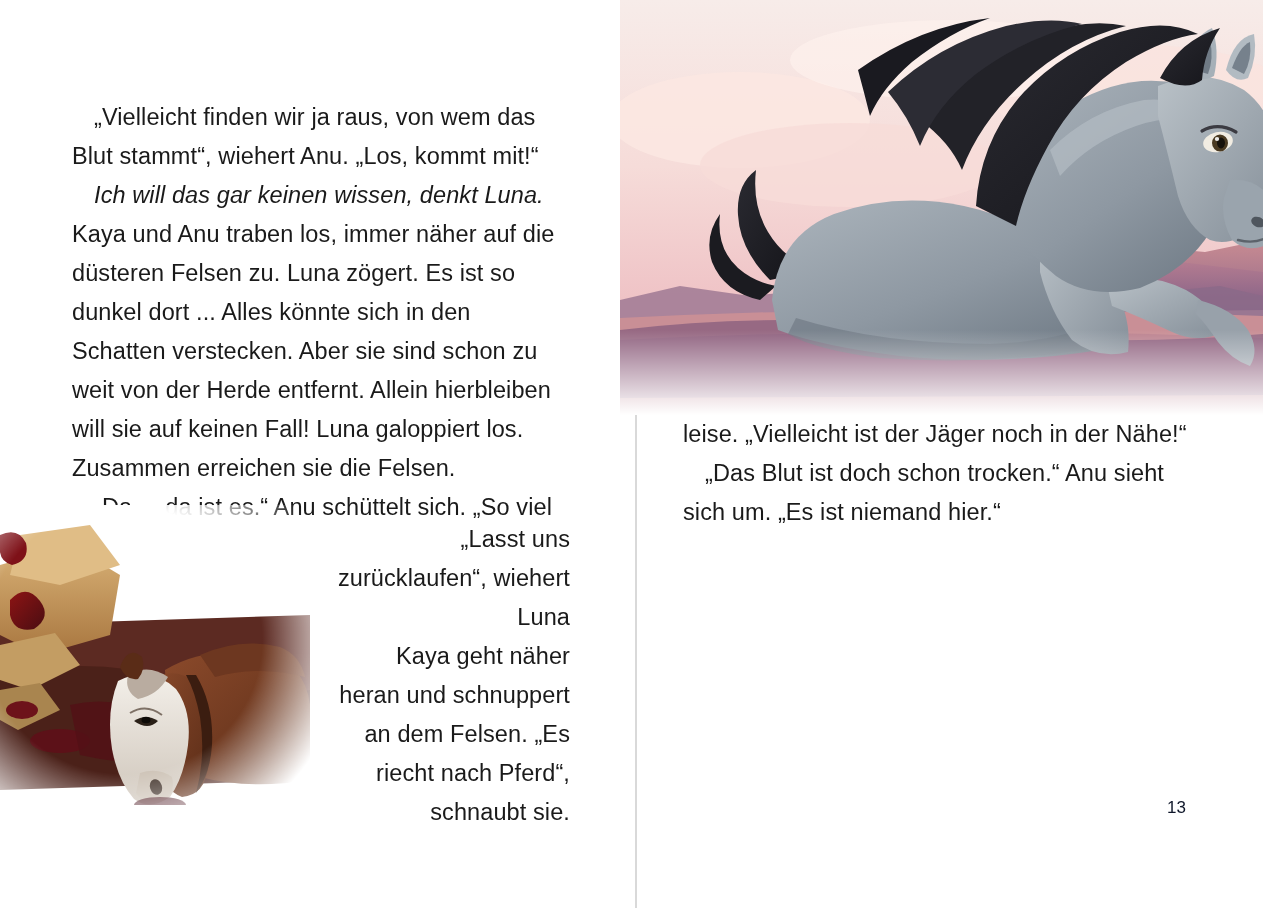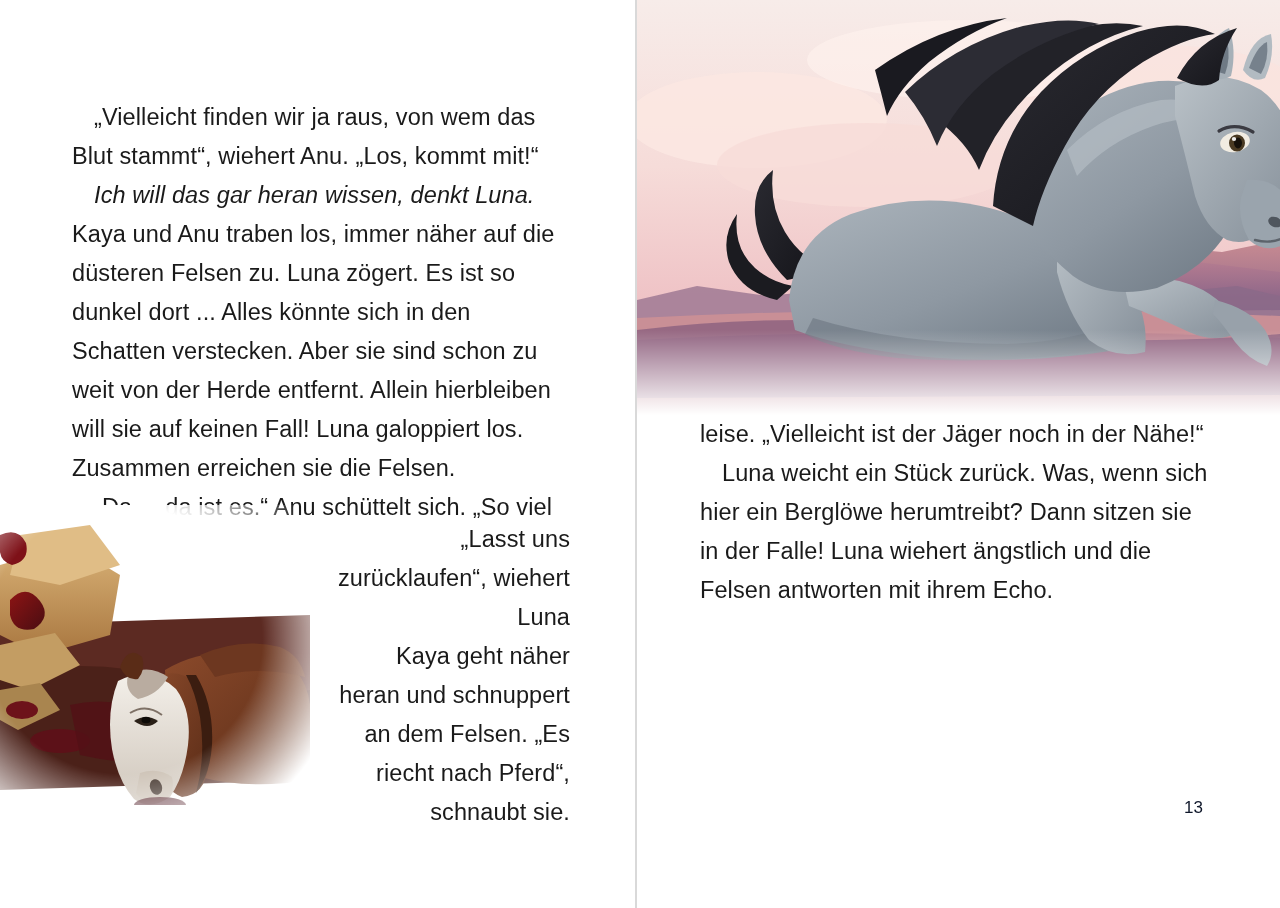--- a/index.html
+++ b/index.html
@@ -75,21 +75,21 @@
     left: 0;
     top: 505px;
     width: 310px;
     height: 300px;
     overflow: hidden;
   }
 
   
   .page-right {
     position: absolute;
-    left: 637px;
+    left: 620px;
     top: 0;
     width: 643px;
     height: 908px;
   }
   .illus-top-right {
     position: absolute;
     left: 0px;
     top: 0px;
     width: 643px;
     height: 415px;
@@ -117,21 +117,21 @@
 <body>
 
 <div class="spread">
 
   <div class="gutter"></div>
 
   <div class="page-left">
 
     <div class="text-block left-col-top">
       <p class="indent">„Vielleicht finden wir ja raus, von wem das Blut stammt“, wiehert Anu. „Los, kommt mit!“</p>
-      <p class="indent italic">Ich will das gar heran wissen, denkt Luna.</p>
+      <p class="indent italic">Ich will das gar keinen wissen, denkt Luna.</p>
       <p>Kaya und Anu traben los, immer näher auf die düsteren Felsen zu. Luna zögert. Es ist so dunkel dort ... Alles könnte sich in den Schatten verstecken. Aber sie sind schon zu weit von der Herde entfernt. Allein hierbleiben will sie auf keinen Fall! Luna galoppiert los. Zusammen erreichen sie die Felsen.</p>
       <p class="indent">„Da ... da ist es.“ Anu schüttelt sich. „So viel Blut!“</p>
     </div>
 
     <div class="illus-bottom-left">
       <svg width="310" height="300" viewBox="0 0 310 300" xmlns="http://www.w3.org/2000/svg">
         <defs>
           <radialGradient id="fadeMask" cx="40%" cy="45%" r="72%">
             <stop offset="0%" stop-color="#ffffff" stop-opacity="1"></stop>
             <stop offset="62%" stop-color="#ffffff" stop-opacity="1"></stop>
@@ -305,20 +305,20 @@
 
         <ellipse cx="638" cy="222" rx="7" ry="5" fill="#4f565e" transform="rotate(22 638 222)"></ellipse>
         <path d="M618 240 Q634 244 646 238" stroke="#5c636b" stroke-width="2.4" fill="none" stroke-linecap="round"></path>
 
         <rect x="0" y="330" width="643" height="85" fill="url(#bottomFade)"></rect>
       </svg>
     </div>
 
     <div class="text-block right-col">
       <p>leise. „Vielleicht ist der Jäger noch in der Nähe!“</p>
-      <p class="indent">Luna weicht ein Stück zurück. Was, wenn sich hier ein Berglöwe herumtreibt? Dann sitzen sie in der Falle! Luna wiehert ängstlich und die Felsen antworten mit ihrem Echo.</p>
+      <p class="indent">„Das Blut ist doch schon trocken.“ Anu sieht sich um. „Es ist niemand hier.“</p>
     </div>
 
     <div class="page-number">13</div>
 
   </div>
 
 </div>
 
 </body></html>

